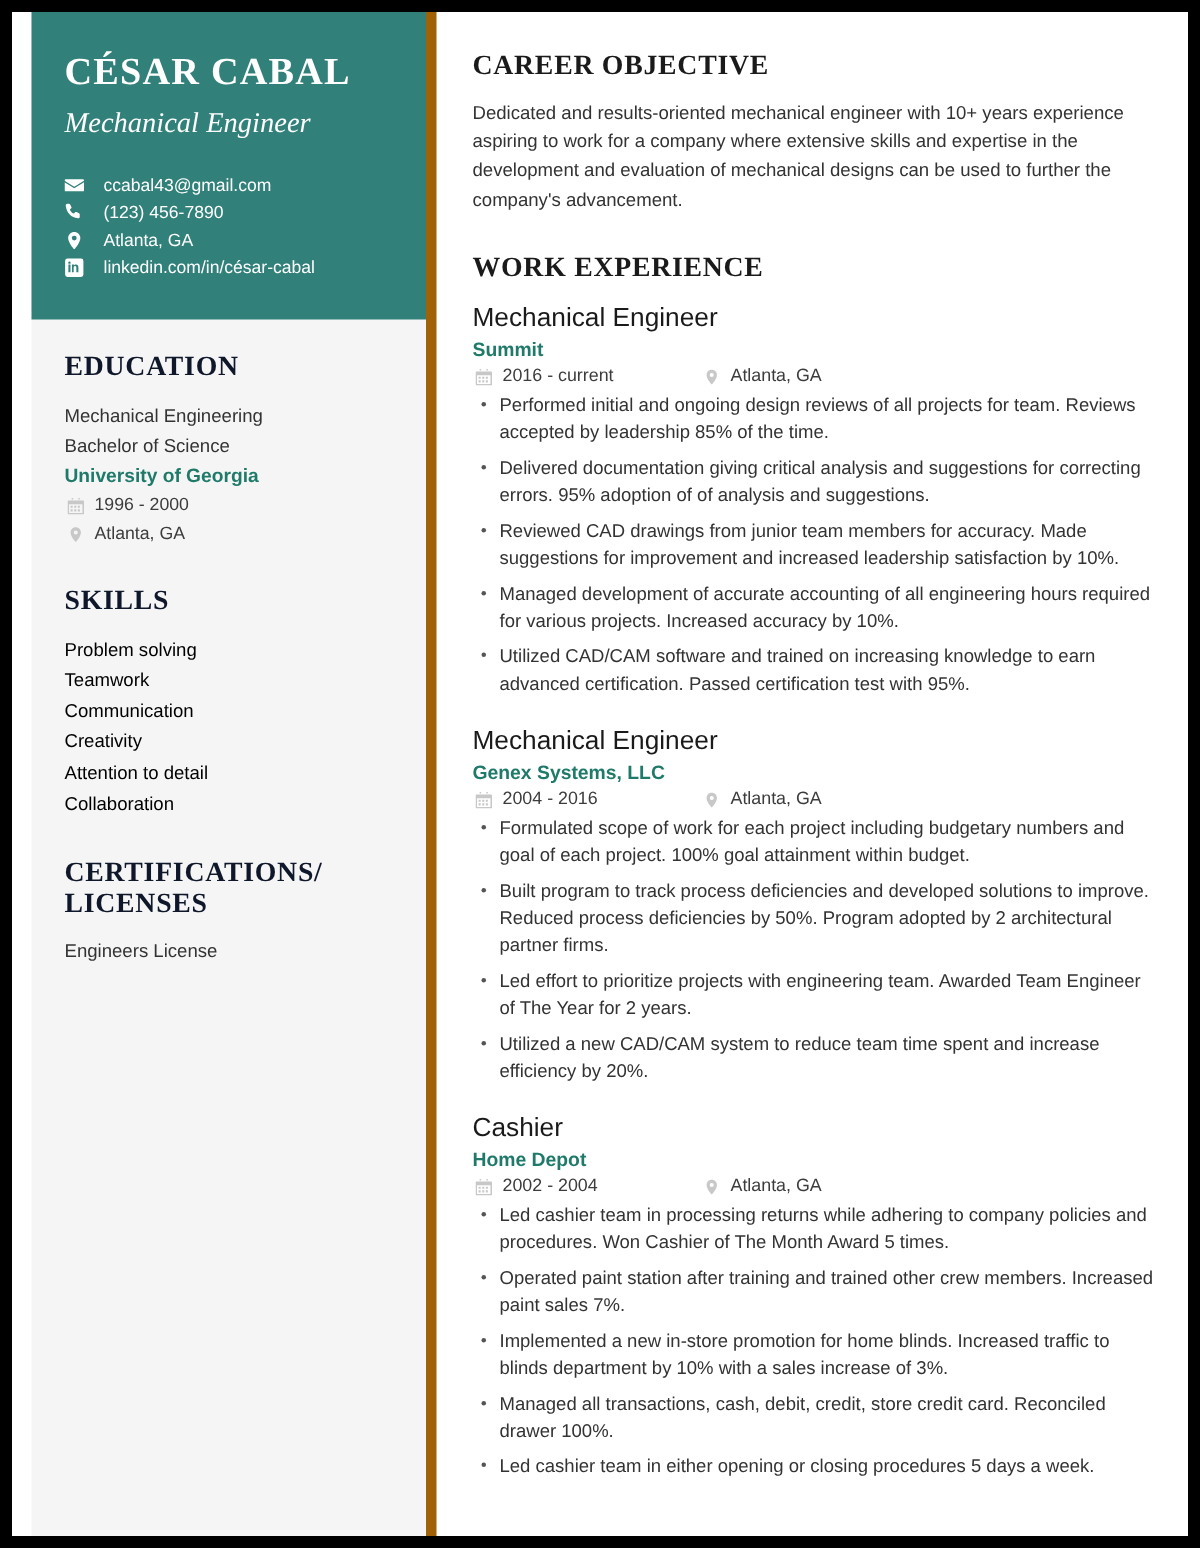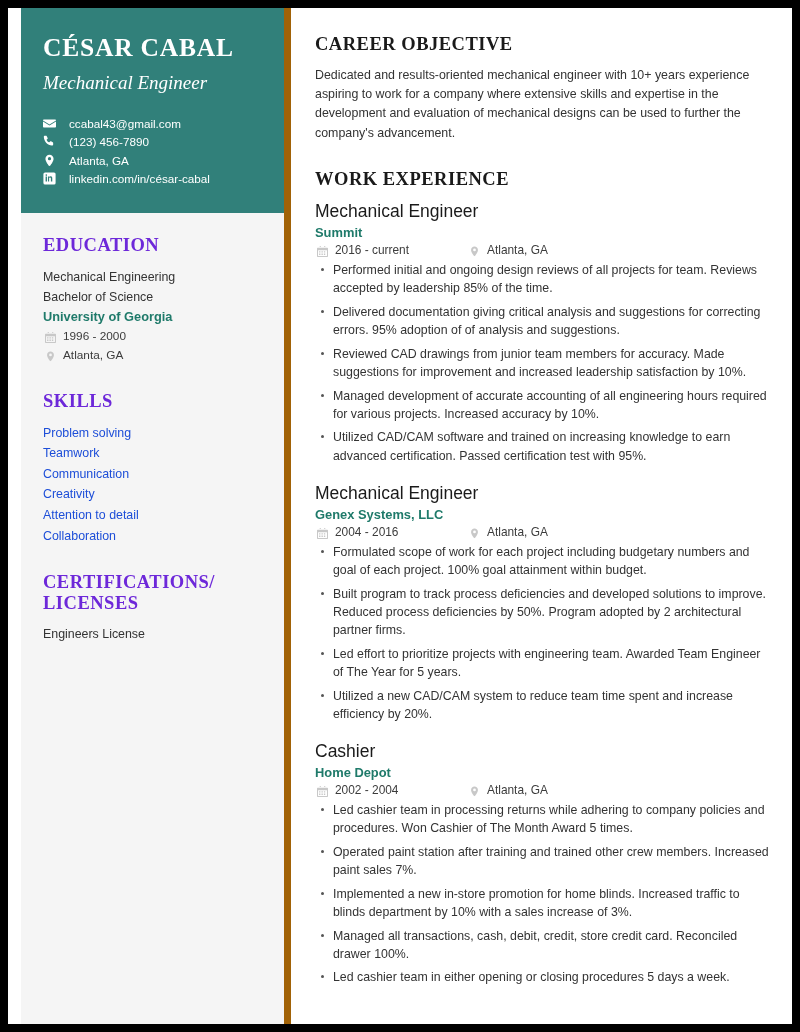--- a/index.html
+++ b/index.html
@@ -73,21 +73,21 @@
   }
   .contact-icon svg { display: block; }
   .contact-text { white-space: nowrap; }
 
   .side-body { padding: 22px 22px 0 22px; }
   .side-heading {
     font-family: "Liberation Serif", serif;
     font-weight: bold;
     font-size: 18.5px;
     letter-spacing: 0.5px;
-    color: #6d28d9;
+    color: #0f172a;
     margin: 0 0 11px 0;
     line-height: 1.12;
   }
   .side-block { margin-bottom: 26px; }
   .edu-line {
     font-size: 12.4px;
     color: #333333;
     line-height: 1.62;
   }
   .edu-school {
@@ -108,21 +108,21 @@
   .meta-icon {
     width: 14px;
     flex: 0 0 14px;
     margin-right: 6px;
     display: flex;
     align-items: center;
     justify-content: center;
   }
   .skill-line {
     font-size: 12.4px;
-    color: #1d4ed8;
+    color: #000000;
     line-height: 1.66;
   }
   .cert-line {
     font-size: 12.4px;
     color: #333333;
     line-height: 1.6;
   }
 
   
   .main {
@@ -341,21 +341,21 @@
               <svg width="11" height="11" viewBox="0 0 16 16" fill="#c8c8c8">
                   <path d="M8 0.8C5.2.8 3 3 3 5.8c0 3.7 4.3 8.6 4.5 8.8.3.3.7.3 1 0C8.7 14.4 13 9.5 13 5.8 13 3 10.8.8 8 .8zm0 7a2 2 0 1 1 0-4 2 2 0 0 1 0 4z"></path>
                 </svg>
             </span>
             <span>Atlanta, GA</span>
           </span>
         </div>
         <ul class="bullets">
           <li class="bullet">Formulated scope of work for each project including budgetary numbers and goal of each project. 100% goal attainment within budget.</li>
           <li class="bullet">Built program to track process deficiencies and developed solutions to improve. Reduced process deficiencies by 50%. Program adopted by 2 architectural partner firms.</li>
-          <li class="bullet">Led effort to prioritize projects with engineering team. Awarded Team Engineer of The Year for 5 years.</li>
+          <li class="bullet">Led effort to prioritize projects with engineering team. Awarded Team Engineer of The Year for 2 years.</li>
           <li class="bullet">Utilized a new CAD/CAM system to reduce team time spent and increase efficiency by 20%.</li>
         </ul>
       </div>
 
       <div class="job">
         <h3 class="job-title">Cashier</h3>
         <div class="job-company">Home Depot</div>
         <div class="job-meta">
           <span class="date-group">
             <span class="meta-icon">

